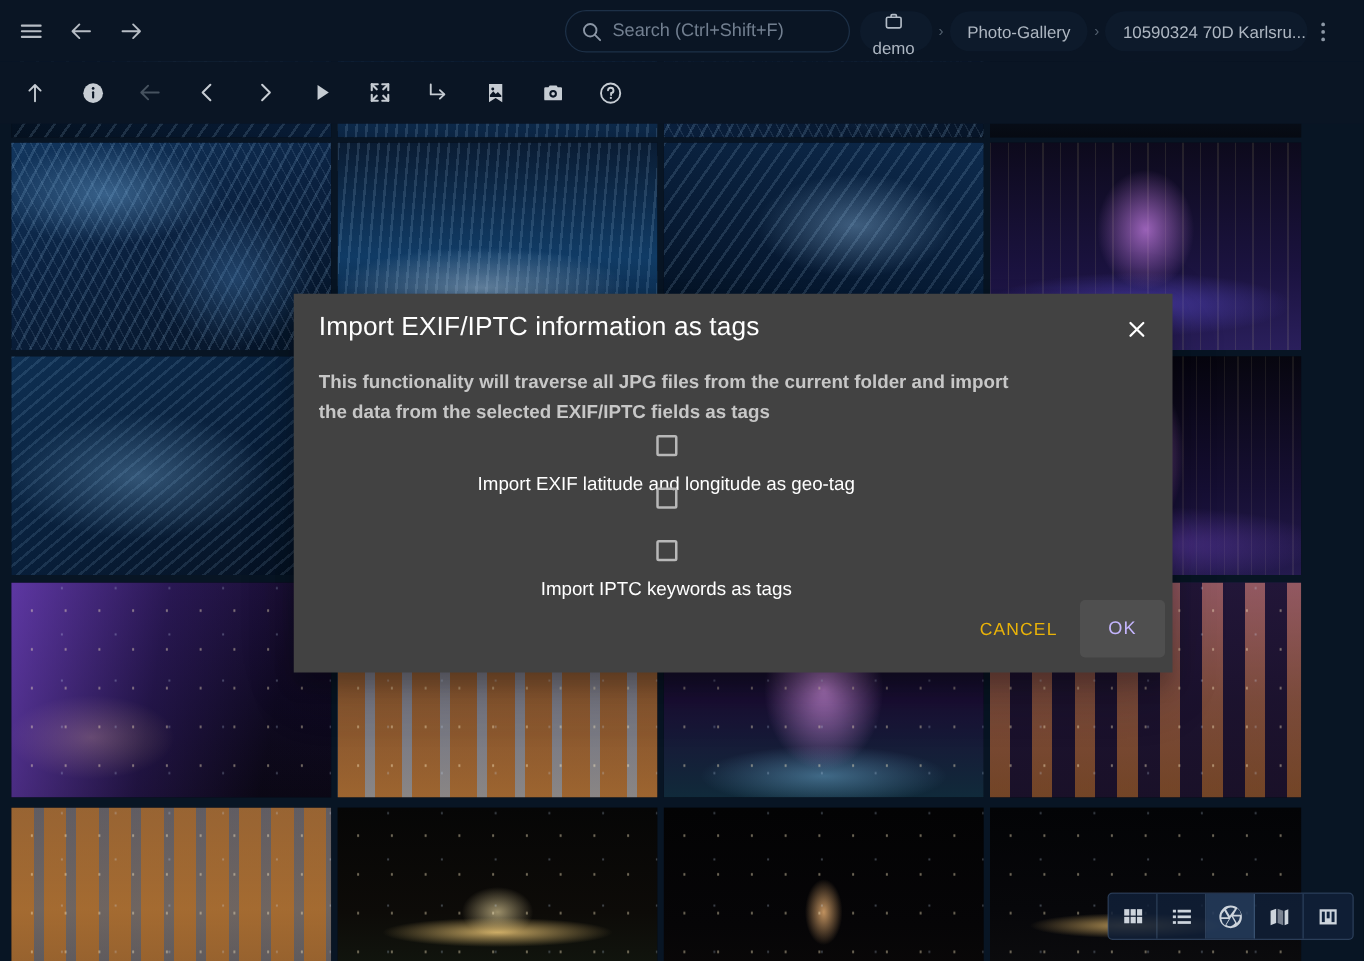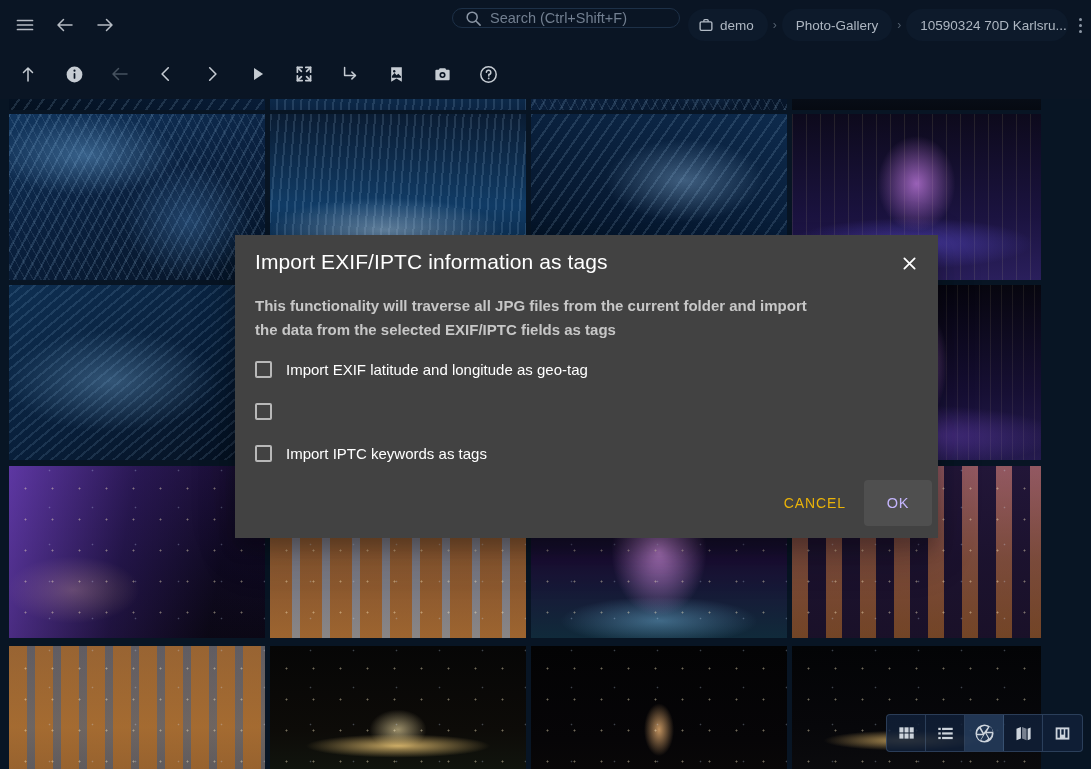--- a/index.html
+++ b/index.html
@@ -105,38 +105,38 @@
     width: 34px; height: 34px; display: flex; align-items: center; justify-content: center;
     color: #b6bcc4; cursor: pointer; border-radius: 50%; flex: none;
   }
   .tb-icon svg { display: block; }
   .topbar .hamb { margin-left: 8px; }
   .topbar .nav-back { margin-left: 6px; }
   .topbar .nav-fwd { margin-left: 6px; }
 
   .search-box {
     position: absolute; left: 452px; top: 8px;
-    width: 228px; height: 20px;
+    width: 228px; height: 34px;
     border: 1px solid #1d3047; border-radius: 17px;
     display: flex; align-items: center; gap: 8px; padding: 0 12px;
     color: #6e7a8a;
   }
   .search-box .s-txt { font-size: 14.5px; color: #727f90; white-space: nowrap; }
 
   .crumbs {
     position: absolute; left: 688px; top: 8px; height: 34px;
     display: flex; align-items: center; gap: 2px;
   }
   .crumb {
     display: flex; align-items: center; gap: 6px;
     height: 32px; padding: 0 14px; border-radius: 16px;
     background: #0d1a2b; color: #aeb7c2; font-size: 13.5px; white-space: nowrap;
     cursor: pointer;
   }
-  .crumb.lead { padding-left: 10px; }
+  .crumb.lead { padding-left: 10px; flex-direction: column; }
   .crumb-sep { color: #53606f; font-size: 12px; padding: 0 3px; }
   .crumb-last { max-width: 162px; overflow: hidden; text-overflow: ellipsis; }
   .kebab {
     width: 20px; height: 34px; display: flex; flex-direction: column;
     align-items: center; justify-content: center; gap: 3px; cursor: pointer; flex:none;
   }
   .kebab i { width: 3px; height: 3px; border-radius: 50%; background: #8d98a6; display: block; }
 
   
   .toolbar2 {
@@ -165,21 +165,21 @@
     position: absolute; right: 16px; top: 15px;
     width: 26px; height: 26px; display: flex; align-items: center; justify-content: center;
     color: #ffffff; cursor: pointer; font-size: 22px; line-height: 1;
   }
   .dlg-body {
     position: absolute; left: 20px; top: 59px; width: 556px;
     font-size: 15px; line-height: 24px; color: #c7c7c7; font-weight: bold;
   }
   .checks { position: absolute; left: 20px; top: 113px; width: 556px; }
   .chk-row {
-    display: flex; align-items: center; gap: 14px; height: 42px; cursor: pointer;
+    display: flex; align-items: center; gap: 14px; height: 42px; cursor: pointer; flex-direction: column;
   }
   .chk-box {
     width: 17px; height: 17px; border: 2px solid #b8b8b8; border-radius: 2px;
     background: transparent; flex: none;
   }
   .chk-lbl { font-size: 15px; color: #ffffff; }
 
   .dlg-actions {
     position: absolute; right: 6px; bottom: 12px;
     display: flex; align-items: center; gap: 4px;

